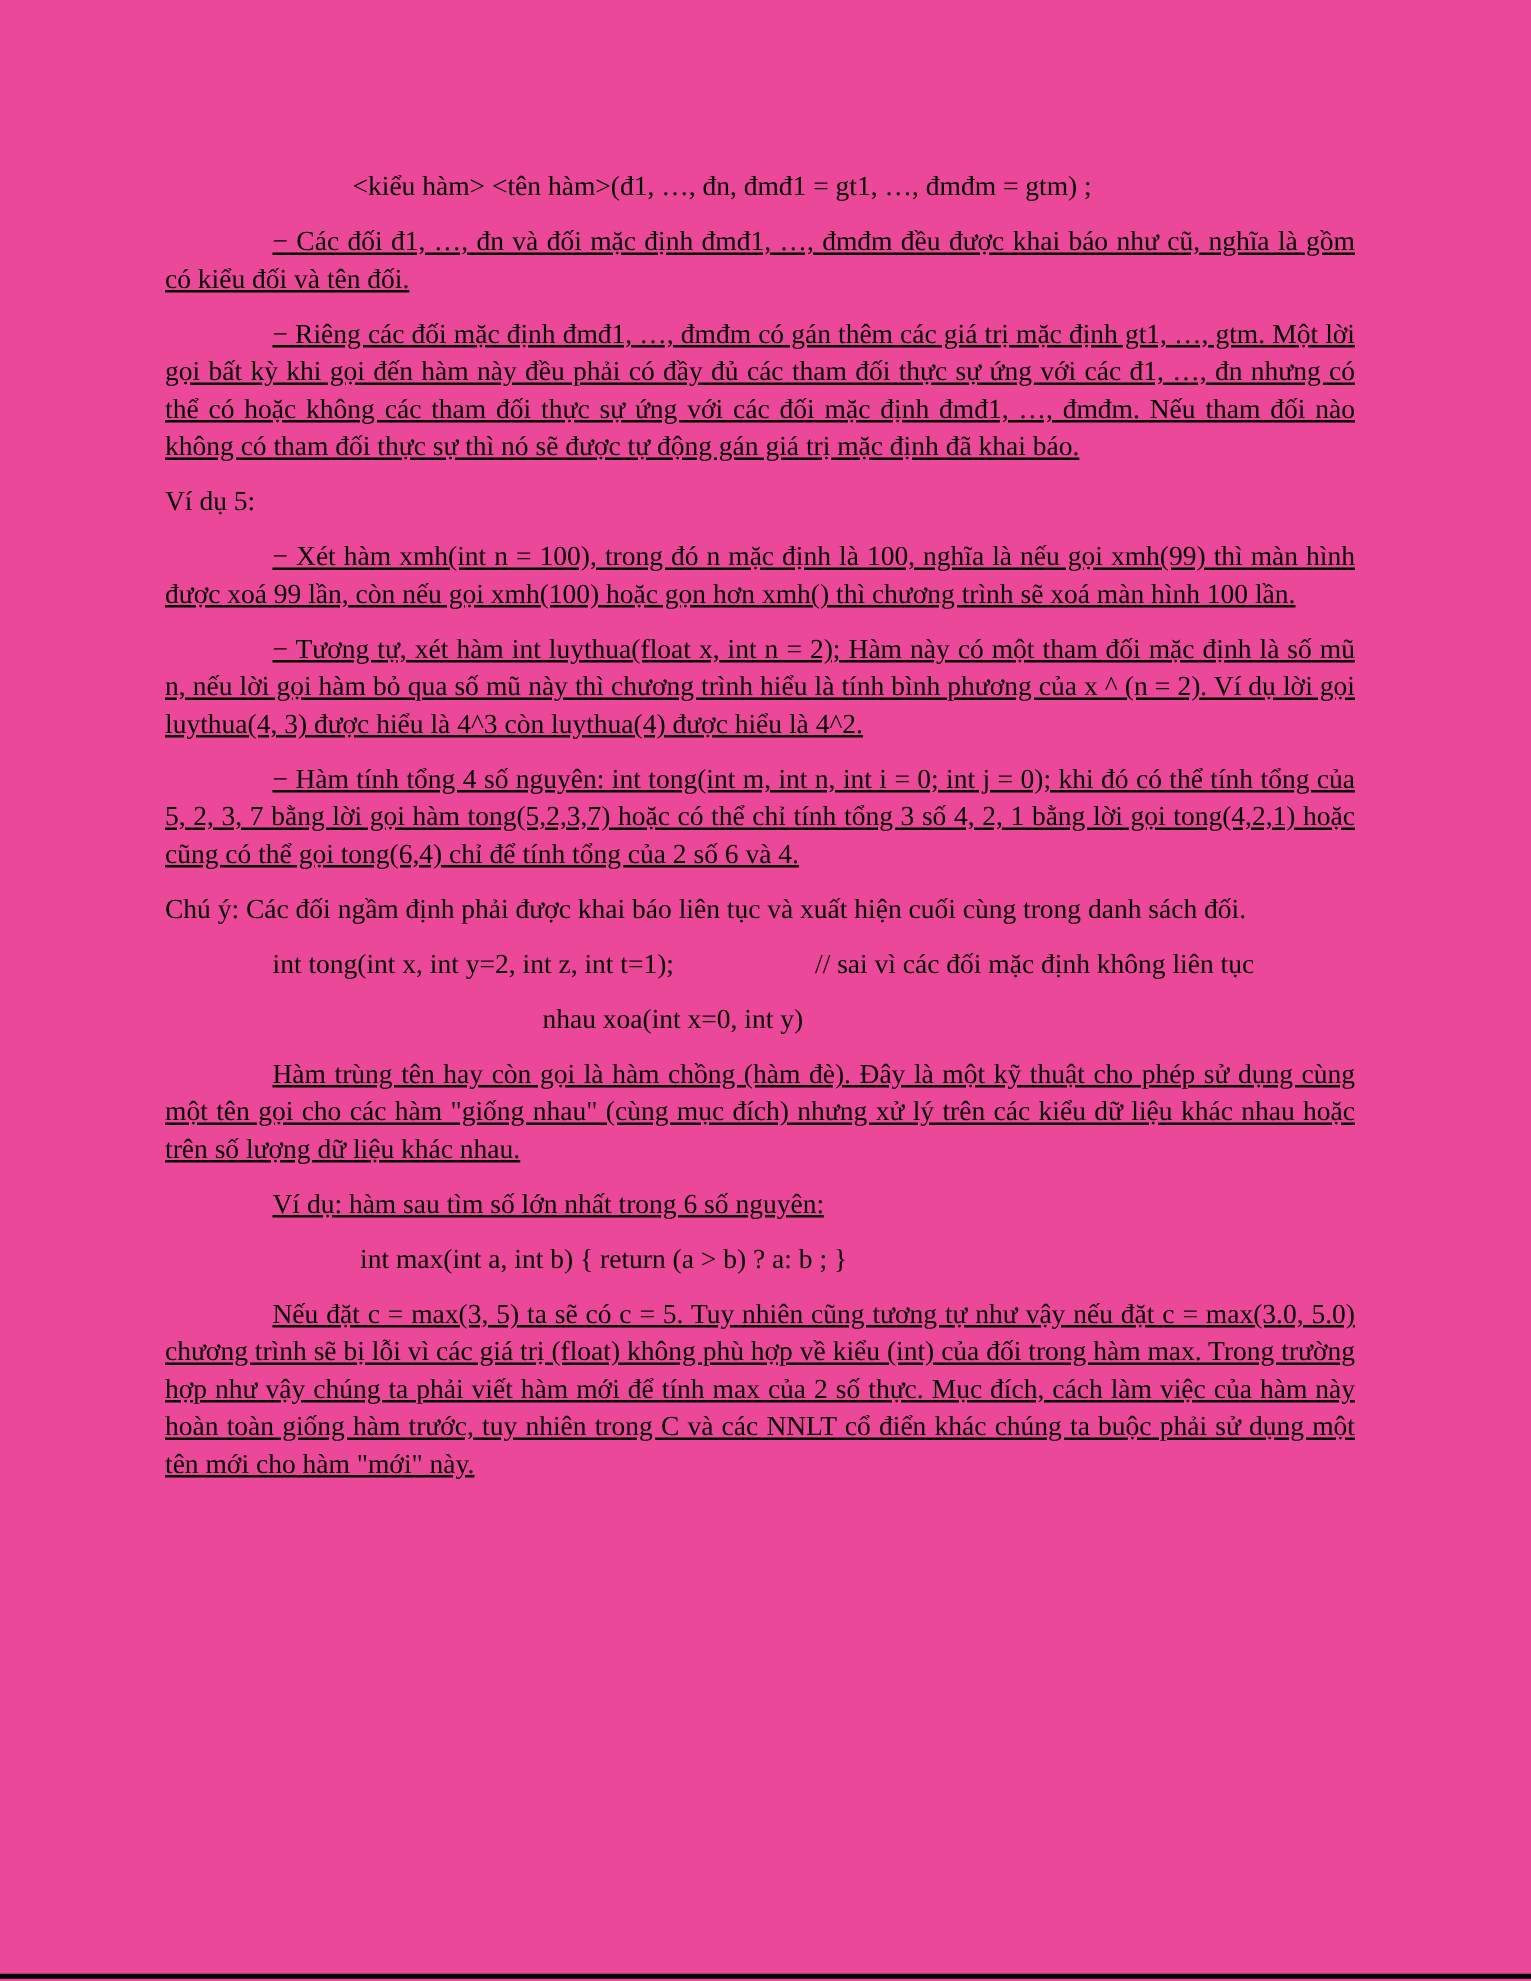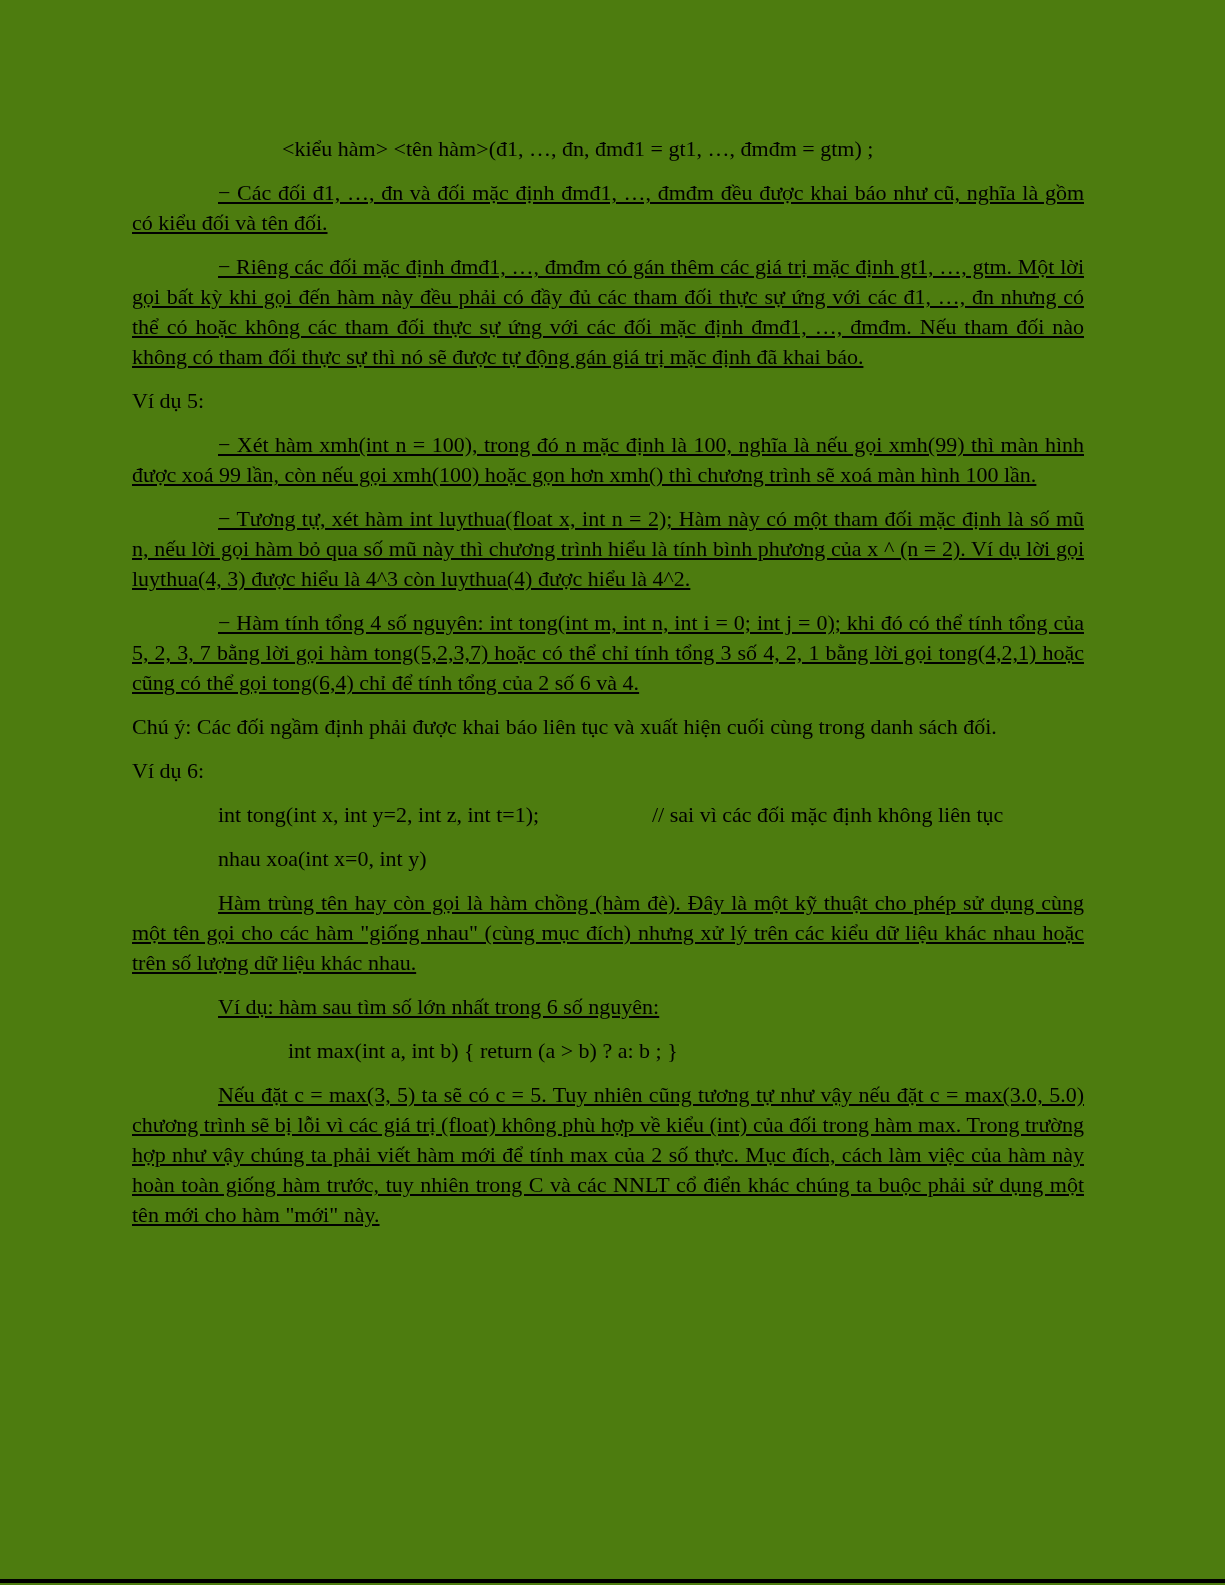--- a/index.html
+++ b/index.html
@@ -1,20 +1,20 @@
 <!DOCTYPE html>
 <html><head>
 <meta charset="utf-8">
 <style>
   html, body { margin: 0; padding: 0; background: #ffffff; }
   .page {
     position: relative;
     width: 1225px;
     height: 1585px;
-    background: #4d7c0f;
+    background: #ec4899;
     color: #000000;
     font-family: "Liberation Serif", serif;
     font-size: 22px;
     line-height: 30px;
     overflow: hidden;
   }
   .text-block {
     position: absolute;
     left: 132px;
     top: 134px;
@@ -33,20 +33,21 @@
   }
   .code-single {
     text-align: left;
     text-indent: 156px;
     white-space: nowrap;
   }
   .code-row {
     display: flex;
     margin: 0 0 14px 0;
     text-align: left;
+    justify-content: center;
   }
   .code-row .code-col {
     box-sizing: border-box;
     width: 520px;
     padding-left: 86px;
     white-space: nowrap;
   }
   .code-row .comment-col {
     flex: 1;
     white-space: nowrap;
@@ -75,21 +76,20 @@
     <p class="noindent">Ví dụ 5:</p>
 
     <p class="indent">− Xét hàm xmh(int n = 100), trong đó n mặc định là 100, nghĩa là nếu gọi xmh(99) thì màn hình được xoá 99 lần, còn nếu gọi xmh(100) hoặc gọn hơn xmh() thì chương trình sẽ xoá màn hình 100 lần.</p>
 
     <p class="indent">− Tương tự, xét hàm int luythua(float x, int n = 2); Hàm này có một tham đối mặc định là số mũ n, nếu lời gọi hàm bỏ qua số mũ này thì chương trình hiểu là tính bình phương của x ^ (n = 2). Ví dụ lời gọi luythua(4, 3) được hiểu là 4^3 còn luythua(4) được hiểu là 4^2.</p>
 
     <p class="indent">− Hàm tính tổng 4 số nguyên: int tong(int m, int n, int i = 0; int j = 0); khi đó có thể tính tổng của 5, 2, 3, 7 bằng lời gọi hàm tong(5,2,3,7) hoặc có thể chỉ tính tổng 3 số 4, 2, 1 bằng lời gọi tong(4,2,1) hoặc cũng có thể gọi tong(6,4) chỉ để tính tổng của 2 số 6 và 4.</p>
 
     <p class="noindent">Chú ý: Các đối ngầm định phải được khai báo liên tục và xuất hiện cuối cùng trong danh sách đối.</p>
 
-    <p class="noindent">Ví dụ 6:</p>
 
     <div class="code-row">
       <span class="code-col">int tong(int x, int y=2, int z, int t=1);</span>
       <span class="comment-col">// sai vì các đối mặc định không liên tục</span>
     </div>
 
     <div class="code-row">
       <span class="code-col">nhau xoa(int x=0, int y)</span>
     </div>
 

